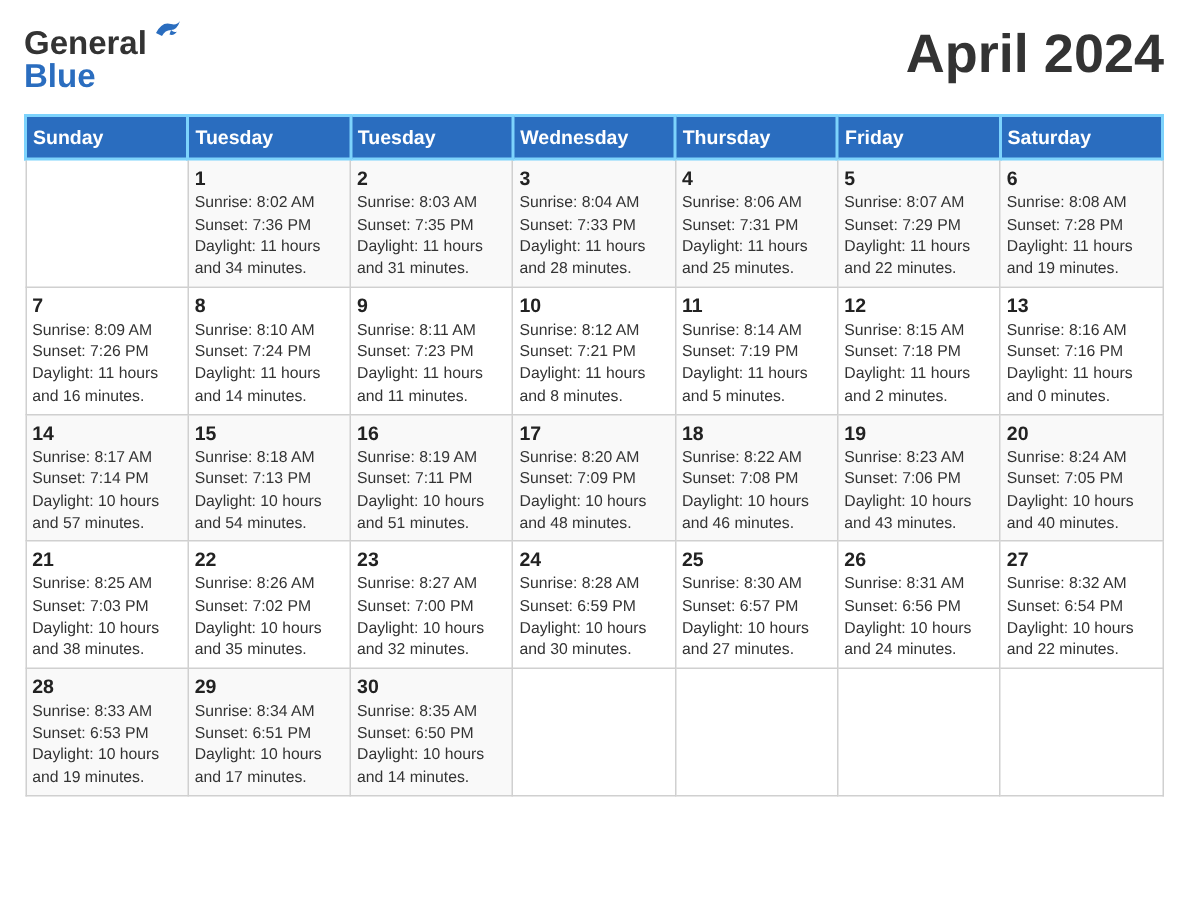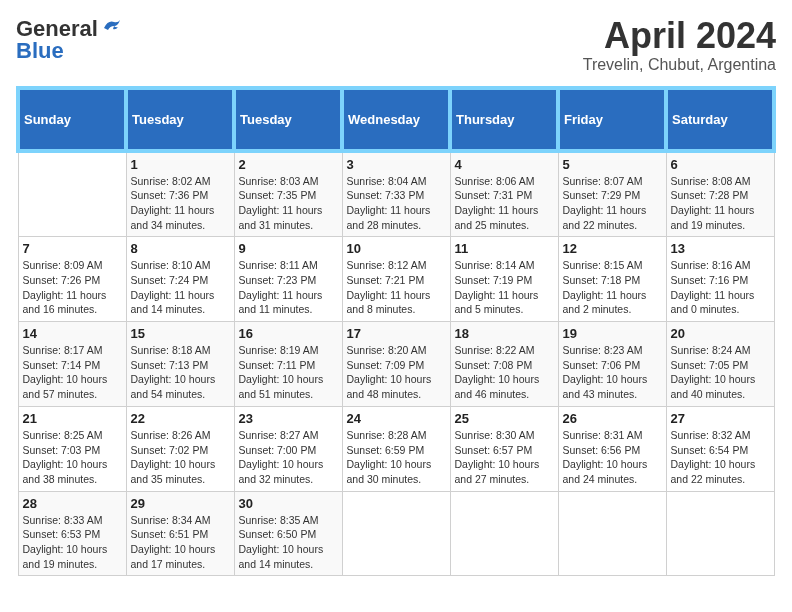--- a/index.html
+++ b/index.html
@@ -16,21 +16,21 @@
       align-items: flex-start;
       margin-bottom: 12px;
     }
     .logo {
       display: flex;
       flex-direction: column;
       align-items: flex-start;
     }
     .logo-line1 {
       display: flex;
-      align-items: center;
+      align-items: flex-start;
     }
     .title-block {
       text-align: right;
     }
     .title-block h1 {
       font-size: 36px;
       font-weight: bold;
       color: #333;
       line-height: 1.1;
     }
@@ -42,25 +42,25 @@
     table {
       width: 100%;
       border-collapse: collapse;
       font-size: 11px;
     }
     thead tr {
       background-color: #2a6dbf;
       color: #fff;
     }
     thead th {
-      padding: 22px 4px;
+      padding: 6px 4px;
       text-align: left;
       font-size: 13px;
       font-weight: bold;
-      border: 4px solid #7dd3fc;
+      border: 2px solid #7dd3fc;
     }
     tbody tr {
       border: 1px solid #ccc;
     }
     tbody td {
       padding: 4px 4px;
       vertical-align: top;
       border: 1px solid #d0d0d0;
       min-width: 100px;
       background: #fff;
@@ -94,21 +94,20 @@
       <span style="font-size:22px;font-weight:bold;color:#333;">General</span>
       <svg width="22" height="18" viewBox="0 0 22 18" style="margin-left:2px;margin-top:-4px;">
         <path d="M4,10 Q8,2 14,4 Q18,5 20,2 Q18,8 14,8 Q10,8 8,12 Z" fill="#2a6dbf"></path>
         <path d="M14,8 Q16,10 18,9 Q16,12 13,11 Z" fill="#2a6dbf"></path>
       </svg>
     </div>
     <span style="font-size:22px;font-weight:bold;color:#2a6dbf;margin-top:-4px;">Blue</span>
   </div>
   <div class="title-block">
     <h1>April 2024</h1>
-    <h2>Trevelin, Chubut, Argentina</h2>
   </div>
 </div>
 
 <table>
   <thead>
     <tr>
     <th>Sunday</th>
         <th>Tuesday</th>
         <th>Tuesday</th>
         <th>Wednesday</th>

